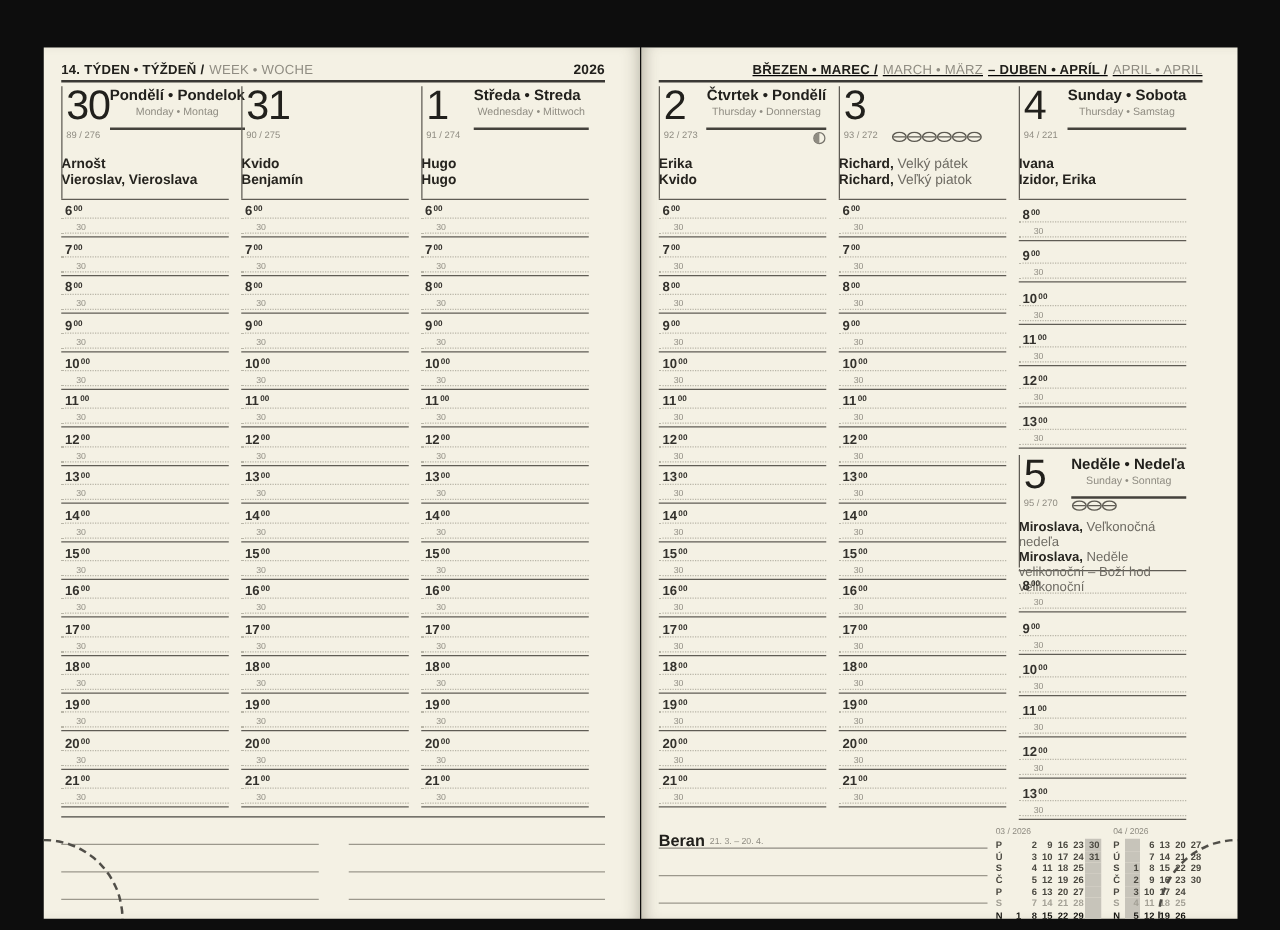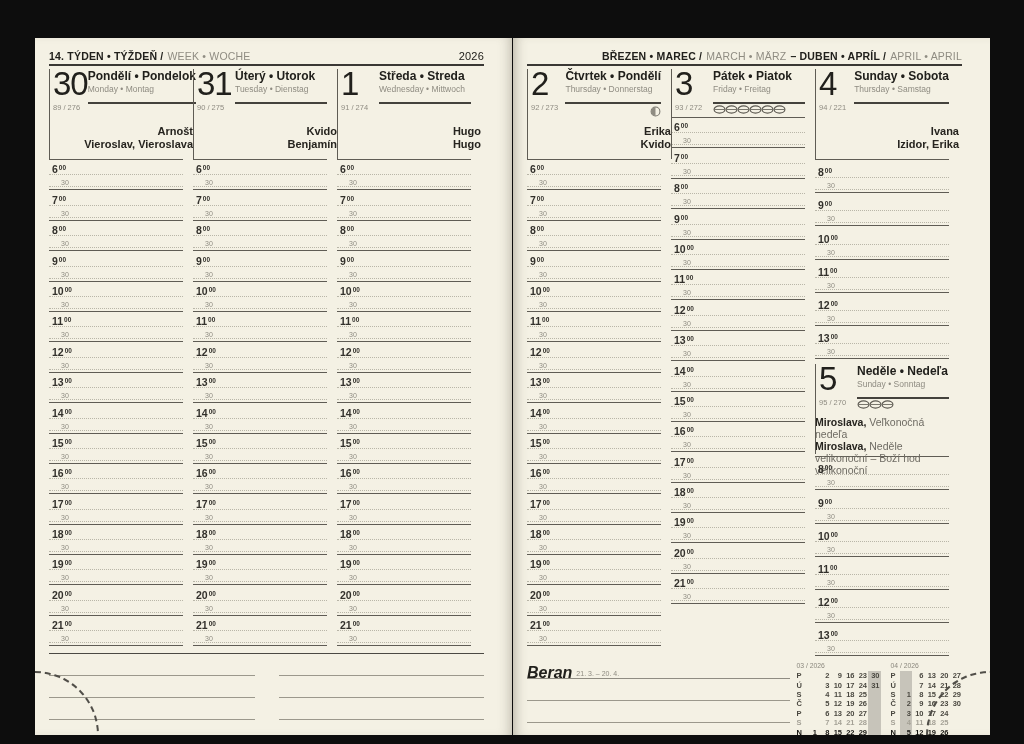--- a/index.html
+++ b/index.html
@@ -16,36 +16,36 @@
   .page-left{left:35px;box-shadow:inset -9px 0 14px -9px rgba(60,55,40,.38);}
   .page-right{left:513px;box-shadow:inset 9px 0 14px -9px rgba(60,55,40,.45);}
   
   .page-header{
     margin:8px 28px 0 14px;height:16px;border-bottom:2px solid #3a3834;
     display:flex;align-items:flex-end;gap:4px;font-size:10.5px;letter-spacing:.2px;
     padding-bottom:2px;white-space:nowrap;
   }
   .ph-b{font-weight:700;color:#21201c;}
   .ph-g{color:#8f8c82;margin-top:44px;}
-  .ph-year{margin-left:auto;font-weight:400;color:#21201c;font-size:11px;}
-  .ph-right{justify-content:flex-end;}
+  .ph-year{margin-left:auto;font-weight:700;color:#21201c;font-size:11px;}
+  .ph-right{justify-content:flex-end;text-decoration:underline;}
   
   .cols{display:flex;padding-left:14px;margin-top:1px;}
   .col{width:144px;position:relative;flex-shrink:0;}
   .vrule::before{
     content:"";position:absolute;left:0;top:2px;width:1px;height:90px;background:#5f5c54;
   }
   .day-head{display:flex;height:50px;width:134px;}
   .dh-left{width:42px;padding-left:4px;box-sizing:border-box;}
   .day-num{font-size:33px;line-height:34px;font-weight:500;color:#21201c;letter-spacing:-1px;}
   .doy{font-size:7.5px;color:#8f8c82;margin-top:2px;}
   .dh-right{flex:1;padding-top:3px;border-bottom:2px solid #44423c;height:37px;box-sizing:border-box;}
   .d-local{font-size:12px;font-weight:700;color:#21201c;line-height:13px;white-space:nowrap;}
-  .d-intl{font-size:8.5px;color:#8f8c82;margin-top:1px;white-space:nowrap;}
-  .names{height:34px;padding-top:8px;font-size:11px;font-weight:700;line-height:13px;color:#26241f;text-align:right;}
+  .d-intl{font-size:8.5px;color:#8f8c82;margin-top:1px;white-space:nowrap;text-align:center;}
+  .names{height:34px;padding-top:8px;font-size:11px;font-weight:700;line-height:13px;color:#26241f;}
   .nr{font-weight:400;color:#6e6b63;}
   
   .icons-eggs{position:absolute;top:38px;left:42px;display:flex;}
   .egg{margin-right:-1px;display:inline-flex;}
   .moon{position:absolute;top:36px;right:10px;}
   
   .grid{width:134px;border-top:1px solid #5f5c54;}
   .hour{
     box-sizing:border-box;border-bottom:1px solid #5f5c54;
     display:flex;flex-direction:column;justify-content:flex-end;padding-bottom:2px;
@@ -62,21 +62,21 @@
   .sun-box{position:relative;margin-top:3px;}
   .sun-names{height:40px;padding-top:4px;font-size:10.5px;line-height:12px;font-weight:700;color:#26241f;width:140px;}
   
   .bottom-rule{margin:7px 28px 0 14px;border-top:1.5px solid #4b4943;}
   .lp-notes{display:flex;gap:24px;margin:0 28px 0 14px;}
   .lp-notes > div{flex:1;}
   .note-line{height:21px;border-bottom:1px solid #9b988c;}
   .rp-bottom{display:flex;margin:6px 28px 0 14px;}
   .rp-left{flex:1;padding-right:8px;}
   .beran-row{height:16px;border-bottom:1px solid #8f8c82;display:flex;align-items:flex-end;gap:4px;}
-  .z-name{font-size:16px;font-weight:700;color:#21201c;line-height:10px;font-style:italic;}
+  .z-name{font-size:13px;font-weight:700;color:#21201c;line-height:10px;}
   .z-dates{font-size:7px;color:#8f8c82;line-height:8px;}
   
   .mini-cals{width:164px;display:flex;gap:10px;justify-content:flex-end;}
   .mini-cal{font-size:7.5px;}
   .mc-title{font-size:6.8px;color:#8b887e;margin-bottom:1px;height:8px;}
   .mc-row{display:flex;height:9.4px;line-height:9.4px;font-weight:700;color:#4a4840;}
   .mc-row[data-variant="gray"]{color:#a4a196;}
   .mc-row[data-variant="bold"]{color:#14130f;}
   .mc-label{width:9px;}
   .mc-cell{width:12.5px;text-align:right;padding-right:1px;box-sizing:border-box;}
@@ -277,24 +277,20 @@
           </div>
         </div>
     </div>
 
     <div class="col vrule">
       <div class="day-head">
         <div class="dh-left">
           <div class="day-num">31</div>
           <div class="doy">90 / 275</div>
         </div>
-        <div class="dh-right">
-          <div class="d-local">Úterý • Utorok</div>
-          <div class="d-intl">Tuesday • Dienstag</div>
-        </div>
       </div>
       <div class="names">
         <div>Kvido</div>
           <div>Benjamín</div>
       </div>
       <div class="grid grid-full">
 
           <div class="hour">
             <div class="slot slot-h">
               <span class="h-num">6</span>
@@ -849,24 +845,20 @@
           </div>
         </div>
     </div>
 
     <div class="col vrule">
       <div class="day-head">
         <div class="dh-left">
           <div class="day-num">3</div>
           <div class="doy">93 / 272</div>
         </div>
-        <div class="dh-right">
-          <div class="d-local">Pátek • Piatok</div>
-          <div class="d-intl">Friday • Freitag</div>
-        </div>
       </div>
       <div class="icons-eggs">
 
           <span class="egg">
             <svg width="13" height="9" viewBox="0 0 14 10">
               <ellipse cx="7" cy="5" rx="6" ry="4" fill="none" stroke="#5d5a52" stroke-width="1.3"></ellipse>
               <line x1="1.6" y1="5" x2="12.4" y2="5" stroke="#5d5a52" stroke-width="0.9"></line>
             </svg>
           </span>
 
@@ -898,20 +890,24 @@
             </svg>
           </span>
 
           <span class="egg">
             <svg width="13" height="9" viewBox="0 0 14 10">
               <ellipse cx="7" cy="5" rx="6" ry="4" fill="none" stroke="#5d5a52" stroke-width="1.3"></ellipse>
               <line x1="1.6" y1="5" x2="12.4" y2="5" stroke="#5d5a52" stroke-width="0.9"></line>
             </svg>
           </span>
         </div>
+      <div class="names">
+        <div><span>Richard,</span><span class="nr"> Velký pátek</span></div>
+        <div><span>Richard,</span><span class="nr"> Veľký piatok</span></div>
+      </div>
       <div class="grid grid-full">
 
           <div class="hour">
             <div class="slot slot-h">
               <span class="h-num">6</span>
               <span class="h-sup">00</span>
             </div>
             <div class="slot slot-half">
               <span class="half-num">30</span>
             </div>

